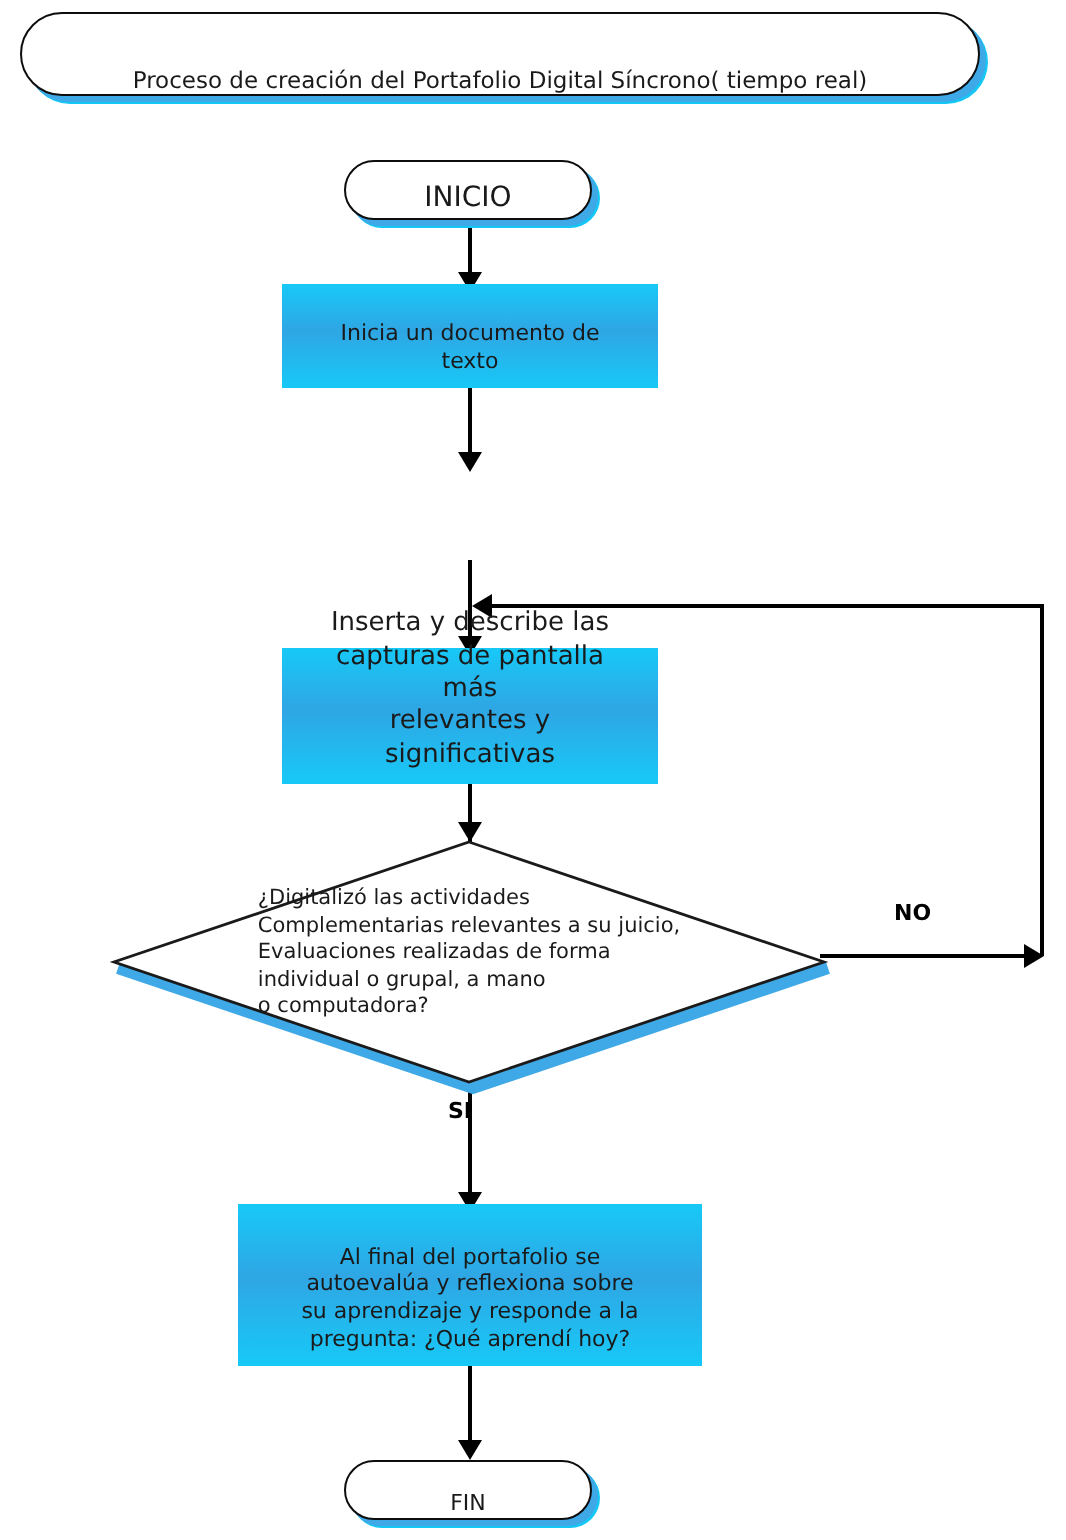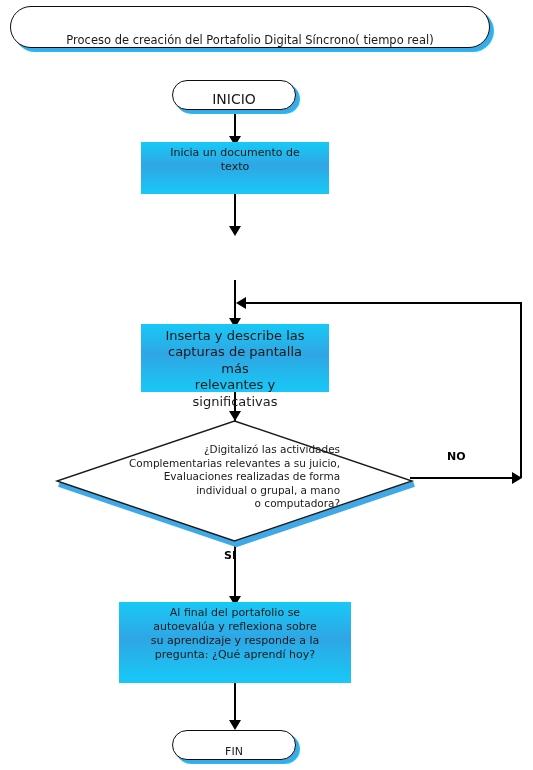--- a/index.html
+++ b/index.html
@@ -41,21 +41,21 @@
     z-index: 3;
   }
 
   
   .process {
     position: absolute;
     box-sizing: border-box;
     background: #ffffff;
     border: 1.4px solid #4b4b4b;
     display: flex;
-    align-items: flex-start;
+    align-items: flex-end;
     justify-content: center;
     z-index: 3;
   }
   .process::before {
     content: "";
     position: absolute;
     left: -6px;
     top: -4px;
     right: -6px;
     bottom: -6px;
@@ -76,21 +76,21 @@
   }
   .decision-text {
     position: absolute;
     left: 0;
     top: 0;
     width: 100%;
     height: 100%;
     display: flex;
     align-items: center;
     justify-content: center;
-    text-align: right;
+    text-align: left;
     color: #1a1a1a;
     white-space: pre-line;
     line-height: 1.3;
     z-index: 4;
   }
 
   
   .vline {
     position: absolute;
     width: 2px;

